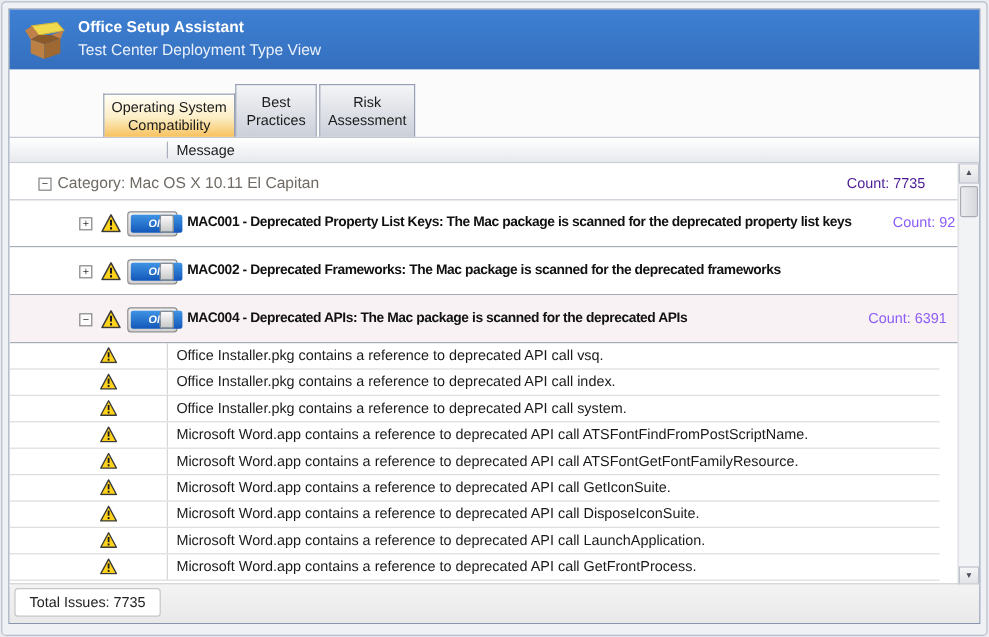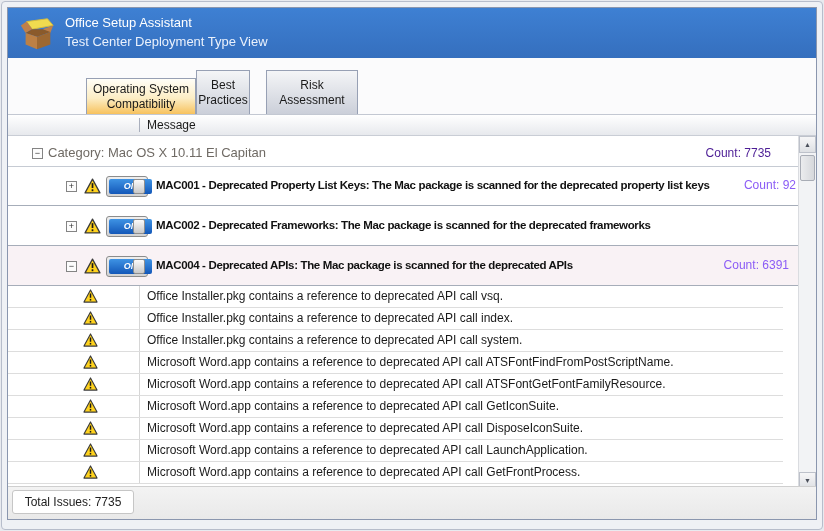--- a/index.html
+++ b/index.html
@@ -8,36 +8,36 @@
     font-family:"Liberation Sans",sans-serif;
     background:#E8EAEF;overflow:hidden;
   }
   .frame{position:absolute;inset:1px;background:#EFF1F5;border:1px solid #B7BDCB;border-radius:4px;}
   .window{position:absolute;left:5px;top:5px;right:5px;bottom:9px;background:#FFFFFF;border:1px solid #8A96AE;}
 
   
   .titlebar{position:absolute;left:0;top:0;right:0;height:50px;background:linear-gradient(#3E80D3,#356FBE);}
   .app-icon{position:absolute;left:10px;top:6px;width:38px;height:38px;}
   .titles{position:absolute;left:57px;top:7px;color:#FFFFFF;}
-  .title{font-size:13px;font-weight:normal;margin-bottom:4px;}
+  .title{font-size:13px;font-weight:bold;margin-bottom:4px;}
   .subtitle{font-size:13px;color:#EAF1FC;}
 
   
   .tabstrip{position:absolute;left:0;top:50px;right:0;height:56px;background:#FBFBFC;}
   .tab{position:absolute;bottom:0;height:44px;box-sizing:border-box;
     border:1px solid #97A0B4;border-bottom:none;
     background:linear-gradient(#F4F5F7,#CBCFD9);
     display:flex;align-items:center;justify-content:center;text-align:center;
     font-size:12px;color:#1A1A1A;line-height:1.25;cursor:default;}
   .tab.active{height:36px;z-index:2;
     background:linear-gradient(180deg,#FFFEF8 0%,#FCEDC4 55%,#F7C25E 100%);}
   .tab-summary{left:4px;width:74px;}
   .tab-osc{left:78px;width:110px;}
-  .tab-best{left:188px;width:54px;}
-  .tab-risk{left:258px;width:92px;}
+  .tab-best{left:188px;width:68px;}
+  .tab-risk{left:258px;width:80px;}
 
   
   .gridhead{position:absolute;left:0;top:106px;right:0;height:22px;box-sizing:border-box;
     background:linear-gradient(#FFFFFF,#E7E9ED);
     border-top:1px solid #C3C8D2;border-bottom:1px solid #C9CDD5;}
   .col-severity{position:absolute;left:0;width:131px;text-align:center;line-height:20px;font-size:12px;color:#1A1A1A;margin-top:21px;}
   .col-sep{position:absolute;left:131px;top:3px;bottom:3px;width:1px;background:#A9AFBD;}
   .col-message{position:absolute;left:139px;line-height:20px;font-size:12px;color:#1A1A1A;}
 
   

